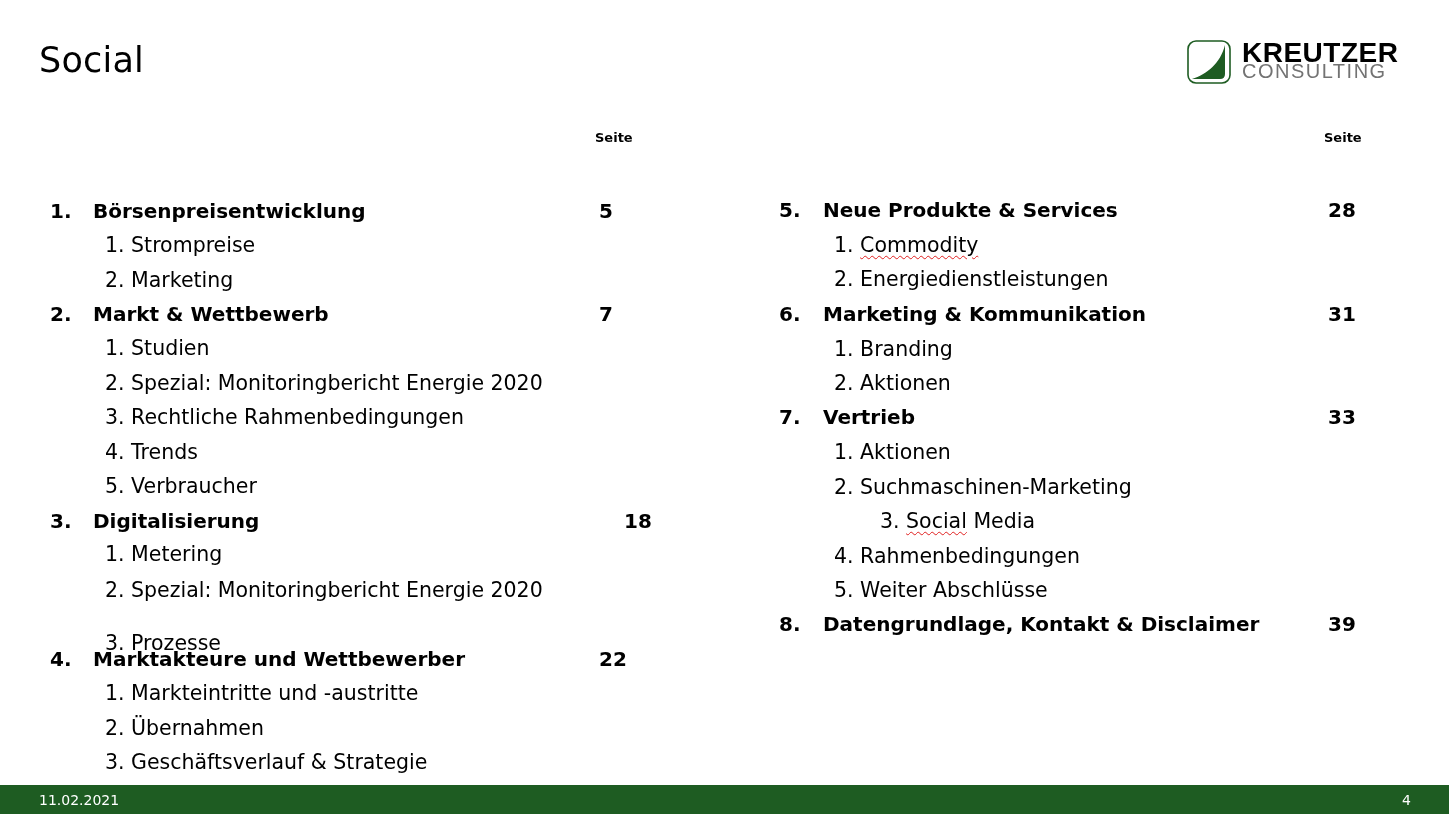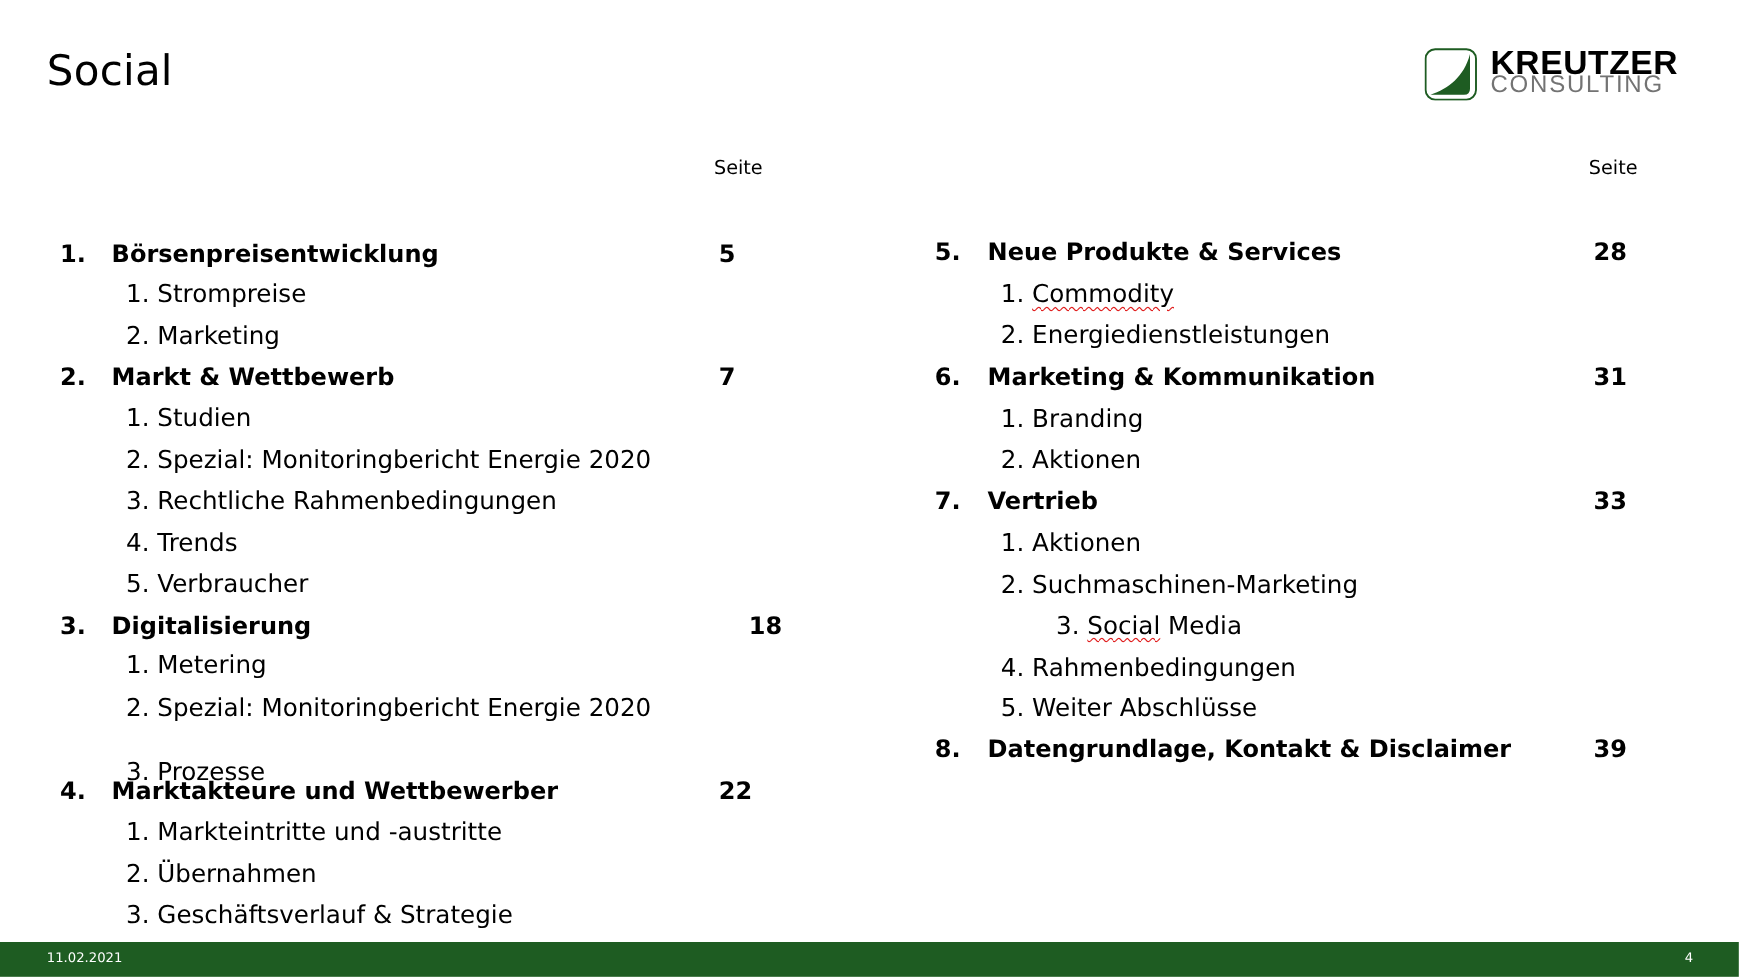--- a/index.html
+++ b/index.html
@@ -2,28 +2,28 @@
 <html><head>
   <meta charset="utf-8">
   <style>
     html, body { margin:0; padding:0; }
     body { width:1449px; height:815px; position:relative; background:#ffffff; font-family:"DejaVu Sans", sans-serif; color:#000; overflow:hidden; }
     .title { position:absolute; left:39px; top:40px; font-size:35px; font-weight:500; letter-spacing:0.2px; }
     .logo { position:absolute; left:1187px; top:38px; width:226px; height:50px; }
     .logo-mark { position:absolute; left:0; top:2px; width:44px; height:44px; }
     .logo-k { position:absolute; left:55px; top:0px; font-size:28px; font-weight:bold; color:#000000; letter-spacing:0.5px; line-height:30px; font-family:"Liberation Sans", sans-serif; }
     .logo-c { position:absolute; left:55px; top:22px; font-size:20px; color:#737373; letter-spacing:1.5px; line-height:22px; font-family:"Liberation Sans", sans-serif; font-weight:normal; }
-    .col-head { position:absolute; top:130px; font-size:16px; font-weight:normal; }
+    .col-head { position:absolute; top:130px; font-size:13px; font-weight:bold; }
     .entry { position:absolute; font-size:20px; white-space:nowrap; line-height:24px; }
     .main { font-weight:bold; }
     .num { position:absolute; }
     .sub { font-weight:normal; font-size:20.5px; }
     .page { position:absolute; font-weight:bold; font-size:20px; }
     .squiggle { text-decoration: underline wavy #e02020; text-decoration-thickness:1px; text-underline-offset:3px; }
-    .footer { position:absolute; left:0; top:785px; width:1449px; height:29px; background:#1e5c22; color:#fff; font-size:11px; }
+    .footer { position:absolute; left:0; top:785px; width:1449px; height:29px; background:#1e5c22; color:#fff; font-size:14px; }
     .footer .date { position:absolute; left:39px; top:7px; }
     .footer .pnum { position:absolute; right:38px; top:7px; }
   </style>
 </head>
 <body>
 
 <div class="title">Social</div>
 
 <div class="logo">
   <svg class="logo-mark" viewBox="0 0 44 44">

